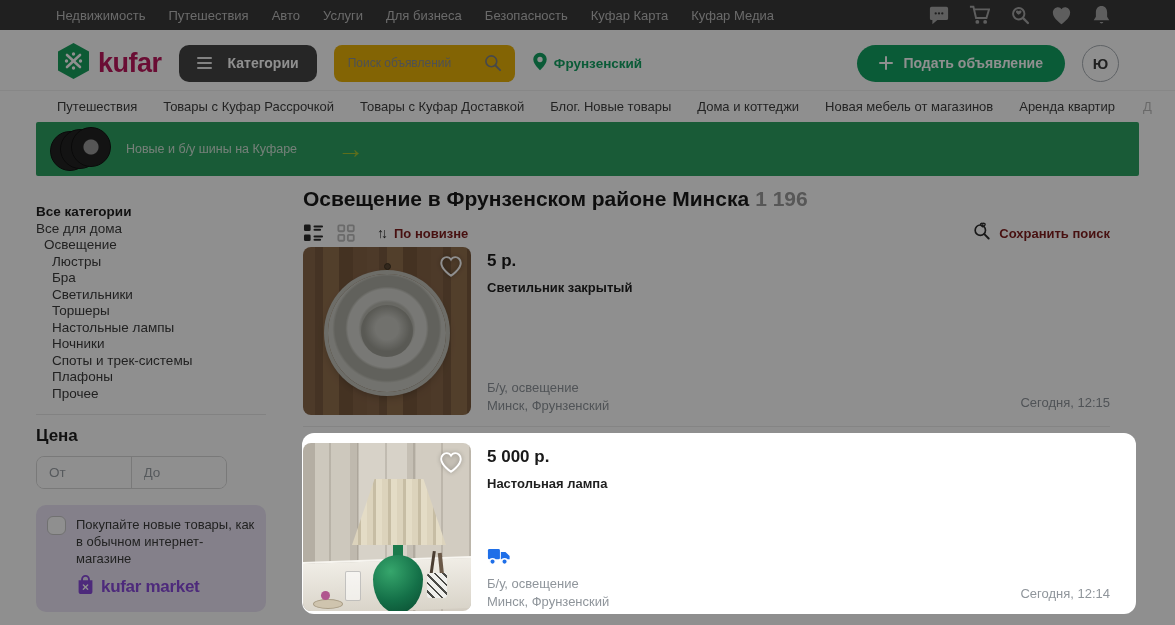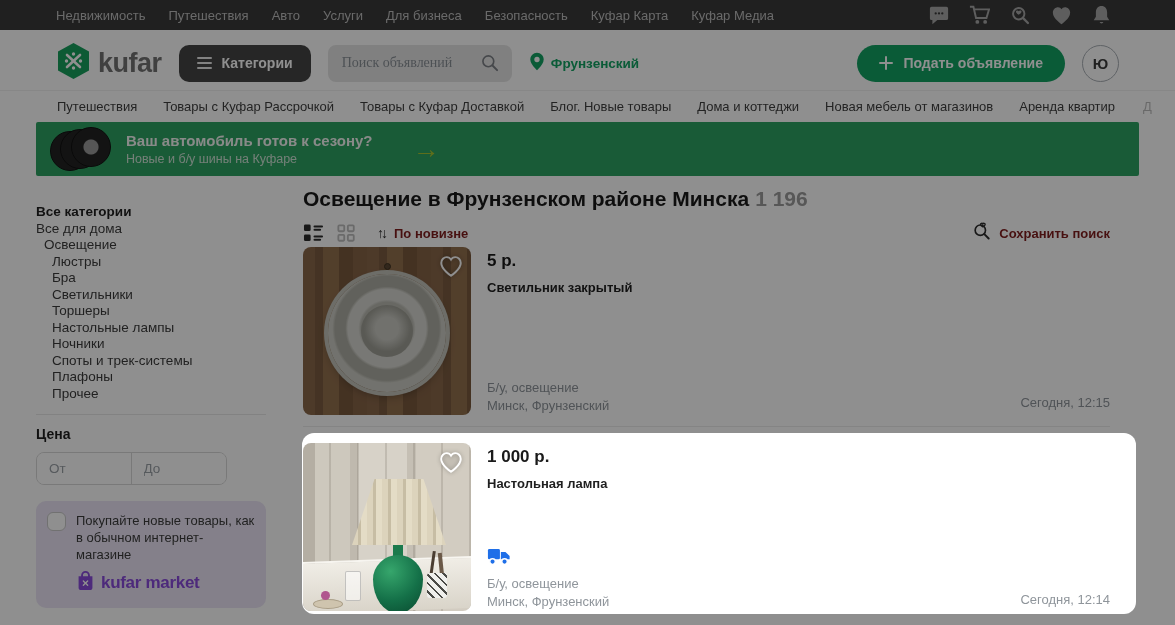--- a/index.html
+++ b/index.html
@@ -12,29 +12,29 @@
   .topbar-links { display:flex; gap:23px; }
   .topbar-links span { font-size:13px; color:#bdbdbd; cursor:pointer; white-space:nowrap; }
   .topbar-spacer { flex:1; }
   .topbar-icons { display:flex; gap:20px; align-items:center; }
   .topbar-icons svg { display:block; }
 
   
   .header { position:absolute; top:36px; left:0; right:0; height:54px; background:#fff;
             display:flex; align-items:center; padding:0 56px; gap:17px; }
   .logo { display:flex; align-items:center; gap:7px; cursor:pointer; flex:none; }
-  .logo-text { font-size:27px; font-weight:800; color:#737373; letter-spacing:-0.5px; }
+  .logo-text { font-size:27px; font-weight:800; color:#be185d; letter-spacing:-0.5px; }
   .cat-btn { height:37px; border-radius:10px; background:#454545; color:#fff; border:none;
-             display:flex; align-items:center; gap:10px; padding:0 18px; font-size:14px;
+             display:flex; align-items:center; gap:16px; padding:0 18px; font-size:14px;
              font-weight:700; cursor:pointer; flex:none; font-family:inherit; }
   .burger { display:flex; flex-direction:column; gap:3px; }
   .burger i { width:15px; height:2px; background:#e8e8e8; border-radius:1px; }
   .search-wrap { position:relative; flex:1; max-width:432px; }
-  .search-wrap input { width:100%; height:37px; border:none; border-radius:8px; background:#e5e5e5;
-                       padding:0 40px 0 14px; font-size:14px; color:#333; font-family:Liberation Serif, serif; }
+  .search-wrap input { width:100%; height:37px; border:none; border-radius:8px; background:#eab308;
+                       padding:0 40px 0 14px; font-size:12px; color:#333; font-family:Liberation Sans, sans-serif; }
   .search-wrap input::placeholder { color:#8a9097; }
   .search-icon { position:absolute; right:12px; top:8px; }
   .location { display:flex; align-items:center; gap:6px; cursor:pointer; flex:none; }
   .location span { font-size:13.5px; font-weight:700; color:#12A263; }
   .header-spacer { flex:1; }
   .submit-btn { height:37px; border:none; border-radius:19px; background:#12A263; color:#fff;
                 display:flex; align-items:center; gap:10px; padding:0 22px; font-size:14px;
                 font-weight:700; cursor:pointer; flex:none; font-family:inherit;text-align:right; }
   .plus-icon { position:relative; width:14px; height:14px; }
   .plus-icon:before, .plus-icon:after { content:""; position:absolute; background:#fff; border-radius:1px; }
@@ -67,21 +67,21 @@
 
   
   .content { position:absolute; top:176px; left:0; right:0; bottom:0; background:#fff; }
 
   .sidebar { position:absolute; left:36px; top:28px; width:252px; }
   .cat { font-size:13.5px; color:#3c3c3c; line-height:16.5px; cursor:pointer; }
   .cat.bold { font-weight:700; color:#1f1f1f; }
   .cat.lvl1 { padding-left:8px; }
   .cat.lvl2 { padding-left:16px; }
   .filter-sec { margin-top:12px; border-top:1px solid #e8e8e8; padding-top:11px; width:230px; }
-  .sec-title { font-size:14px; font-weight:700; color:#1f1f1f; }
+  .sec-title { font-size:17px; font-weight:700; color:#1f1f1f; }
   .price-inputs { display:flex; margin-top:10px; width:191px; border:1px solid #d8d8d8;
                   border-radius:8px; overflow:hidden; background:#fff; }
   .price-inputs input { width:50%; border:none; padding:8px 12px; font-size:13.5px; outline:none;
                         font-family:inherit; color:#333; }
   .price-inputs input:first-child { border-right:1px solid #d8d8d8; }
   .price-inputs input::placeholder { color:#9aa0a6; }
   .market { margin-top:16px; width:230px; background:#EBE5F6; border-radius:10px; padding:11px 11px 12px;
             display:flex; gap:10px; }
   .checkbox { width:19px; height:19px; background:#fff; border:1px solid #c9c9c9; border-radius:6px;
               flex:none; cursor:pointer; }
@@ -105,21 +105,21 @@
   .listing + .listing { padding-top:16px; border-bottom:none; }
   .thumb { width:168px; height:168px; border-radius:8px; position:relative; overflow:hidden; flex:none; }
   .heart-btn { position:absolute; top:7px; right:7px; cursor:pointer; filter:drop-shadow(0 0 2px rgba(0,0,0,.3)); }
   .details { display:flex; flex-direction:column; flex:1; padding-top:4px; }
   .price { font-size:17px; font-weight:800; color:#1a1a1a; margin-bottom:9px; }
   .ltitle { font-size:13px; font-weight:700; color:#1f1f1f; }
   .grow { flex:1; }
   .truck { margin-bottom:5px; }
   .meta { font-size:13px; color:#8F959B; line-height:1.38; }
   .time { position:absolute; right:0; bottom:16px; font-size:13px; color:#8F959B; }
-  .listing + .listing .time { bottom:15px;margin-top:18px; }
+  .listing + .listing .time { bottom:21px;margin-top:18px; }
 
   
   .thumb-wood { background:repeating-linear-gradient(90deg,
       #8a684a 0 12px, #7b5c40 12px 20px, #93704e 20px 36px, #7a5a3e 36px 50px, #876447 50px 64px); }
   .lamp-hook { position:absolute; left:81px; top:16px; width:7px; height:7px; border-radius:50%;
                background:#5a4733; border:1px solid #3e3020; }
   .lamp-circle { position:absolute; left:25px; top:27px; width:118px; height:118px; border-radius:50%;
       background:radial-gradient(circle at 50% 46%, #dededa 0 14%, #b9b9b1 18% 30%, #d6d6d0 33% 45%,
                  #aeaea5 48% 60%, #ccccc4 63% 76%, #a3a39a 79% 100%);
       box-shadow:0 0 0 4px #c2c2ba, 0 4px 10px rgba(0,0,0,.35); }
@@ -275,21 +275,20 @@
 
 </div>
 
 <div class="banner">
   <div class="tires">
       <i class="t1"></i>
       <i class="t2"></i>
       <i class="t3"></i>
     </div>
   <div>
-    <div class="banner-title">Ваш автомобиль готов к сезону?</div>
     <div class="banner-sub">Новые и б/у шины на Куфаре</div>
   </div>
   <div class="banner-arrow">→</div>
 </div>
 
 <div class="content">
 
   <div class="sidebar">
     <div class="cat bold">Все категории</div>
     <div class="cat">Все для дома</div>
@@ -414,21 +413,21 @@
           <div class="scene-neck"></div>
           <div class="scene-base"></div>
           <div class="scene-shade"></div>
           <span class="heart-btn">
             <svg width="26" height="24" viewBox="0 0 24 22">
                 <path fill="rgba(0,0,0,0.05)" stroke="#fff" stroke-width="1.8" d="M12 20S3 14 3 8.2C3 5 5.5 2.8 8 2.8c1.7 0 3.2.9 4 2.3.8-1.4 2.3-2.3 4-2.3 2.5 0 5 2.2 5 5.4C21 14 12 20 12 20z"></path>
               </svg>
           </span>
         </div>
         <div class="details">
-          <div class="price">1 000 р.</div>
+          <div class="price">5 000 р.</div>
           <div class="ltitle">Настольная лампа</div>
           <div class="grow"></div>
           <div class="truck">
             <svg width="24" height="19" viewBox="0 0 26 20">
                 <rect x="1" y="2" width="13" height="11" rx="1.5" fill="#1F6FE8"></rect>
                 <path fill="#1F6FE8" d="M15 5h5l4.5 4.5V13H15z"></path>
                 <circle cx="6" cy="15.5" r="3" fill="#1F6FE8" stroke="#fff" stroke-width="1.5"></circle>
                 <circle cx="19" cy="15.5" r="3" fill="#1F6FE8" stroke="#fff" stroke-width="1.5"></circle>
               </svg>
           </div>

